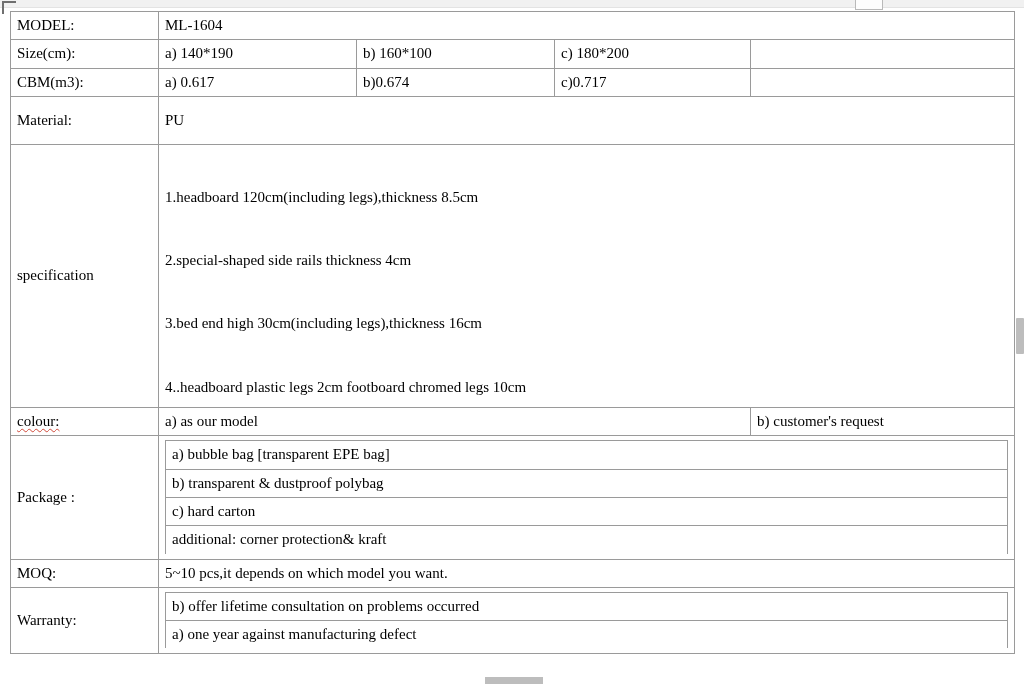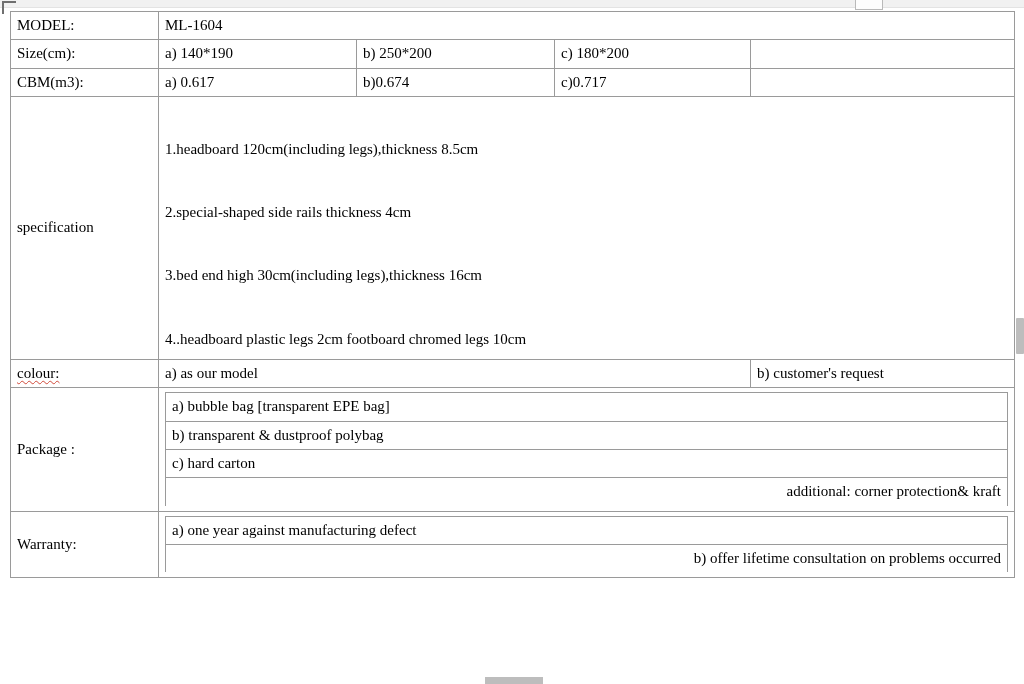--- a/index.html
+++ b/index.html
@@ -101,21 +101,21 @@
     width: 100%;
     border-collapse: collapse;
     table-layout: fixed;
   }
   .sub-table td {
     border: none;
     border-bottom: 1px solid #9a9a9a;
     padding: 4px 6px 5px 6px;
     font-size: 17.5px;
   }
-  .sub-table tr:last-child td { border-bottom: none; text-align: right; }
+  .sub-table tr:last-child td { border-bottom: none; }
   td.nest { padding: 0; }
 </style>
 </head>
 <body>
 
 <div class="page">
 
   <div class="topbar-shade"></div>
   <div class="corner-mark"></div>
   <div class="corner-tab"></div>
@@ -136,33 +136,37 @@
     <tbody>
 
       <tr>
         <td class="label">MODEL:</td>
         <td colspan="4">ML-1604</td>
       </tr>
 
       <tr>
         <td class="label">Size(cm):</td>
         <td>a) 140*190</td>
-        <td>b) 250*200</td>
+        <td>b) 160*100</td>
         <td>c) 180*200</td>
         <td></td>
       </tr>
 
       <tr>
         <td class="label">CBM(m3):</td>
         <td>a) 0.617</td>
         <td>b)0.674</td>
         <td>c)0.717</td>
         <td></td>
       </tr>
 
+      <tr>
+        <td class="label" style="height:38px">Material:</td>
+        <td colspan="4">PU</td>
+      </tr>
 
       <tr>
         <td class="label">specification</td>
         <td colspan="4" class="multiline-cell">
           <div>1.headboard 120cm(including legs),thickness 8.5cm</div>
           <div>2.special-shaped side rails thickness 4cm</div>
           <div>3.bed end high 30cm(including legs),thickness 16cm</div>
           <div>4..headboard plastic legs 2cm footboard chromed legs 10cm</div>
         </td>
       </tr>
@@ -188,32 +192,36 @@
                   <td>c) hard carton</td>
                 </tr>
               <tr>
                   <td>additional: corner protection&amp; kraft</td>
                 </tr>
             </tbody>
           </table>
         </td>
       </tr>
 
+      <tr>
+        <td class="label">MOQ:</td>
+        <td colspan="4">5~10 pcs,it depends on which model   you want.</td>
+      </tr>
 
 
       <tr>
         <td class="label">Warranty:</td>
         <td colspan="4" class="nest">
           <table class="sub-table">
             <tbody>
               <tr>
+                  <td>b) offer lifetime consultation on problems occurred</td>
+                </tr>
+              <tr>
                   <td>a) one year against manufacturing defect</td>
-                </tr>
-              <tr>
-                  <td>b) offer lifetime consultation on problems occurred</td>
                 </tr>
             </tbody>
           </table>
         </td>
       </tr>
 
     </tbody>
   </table>
 
 </div>

